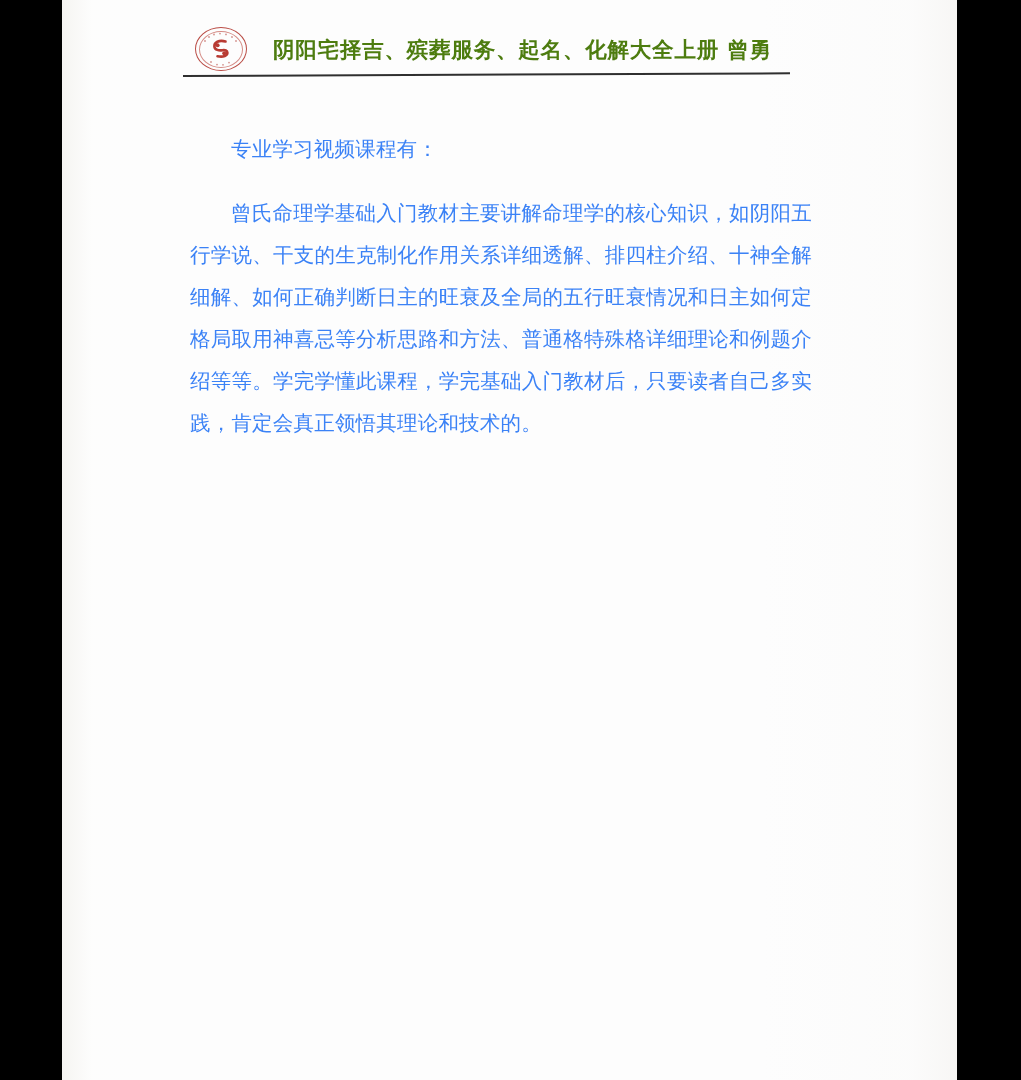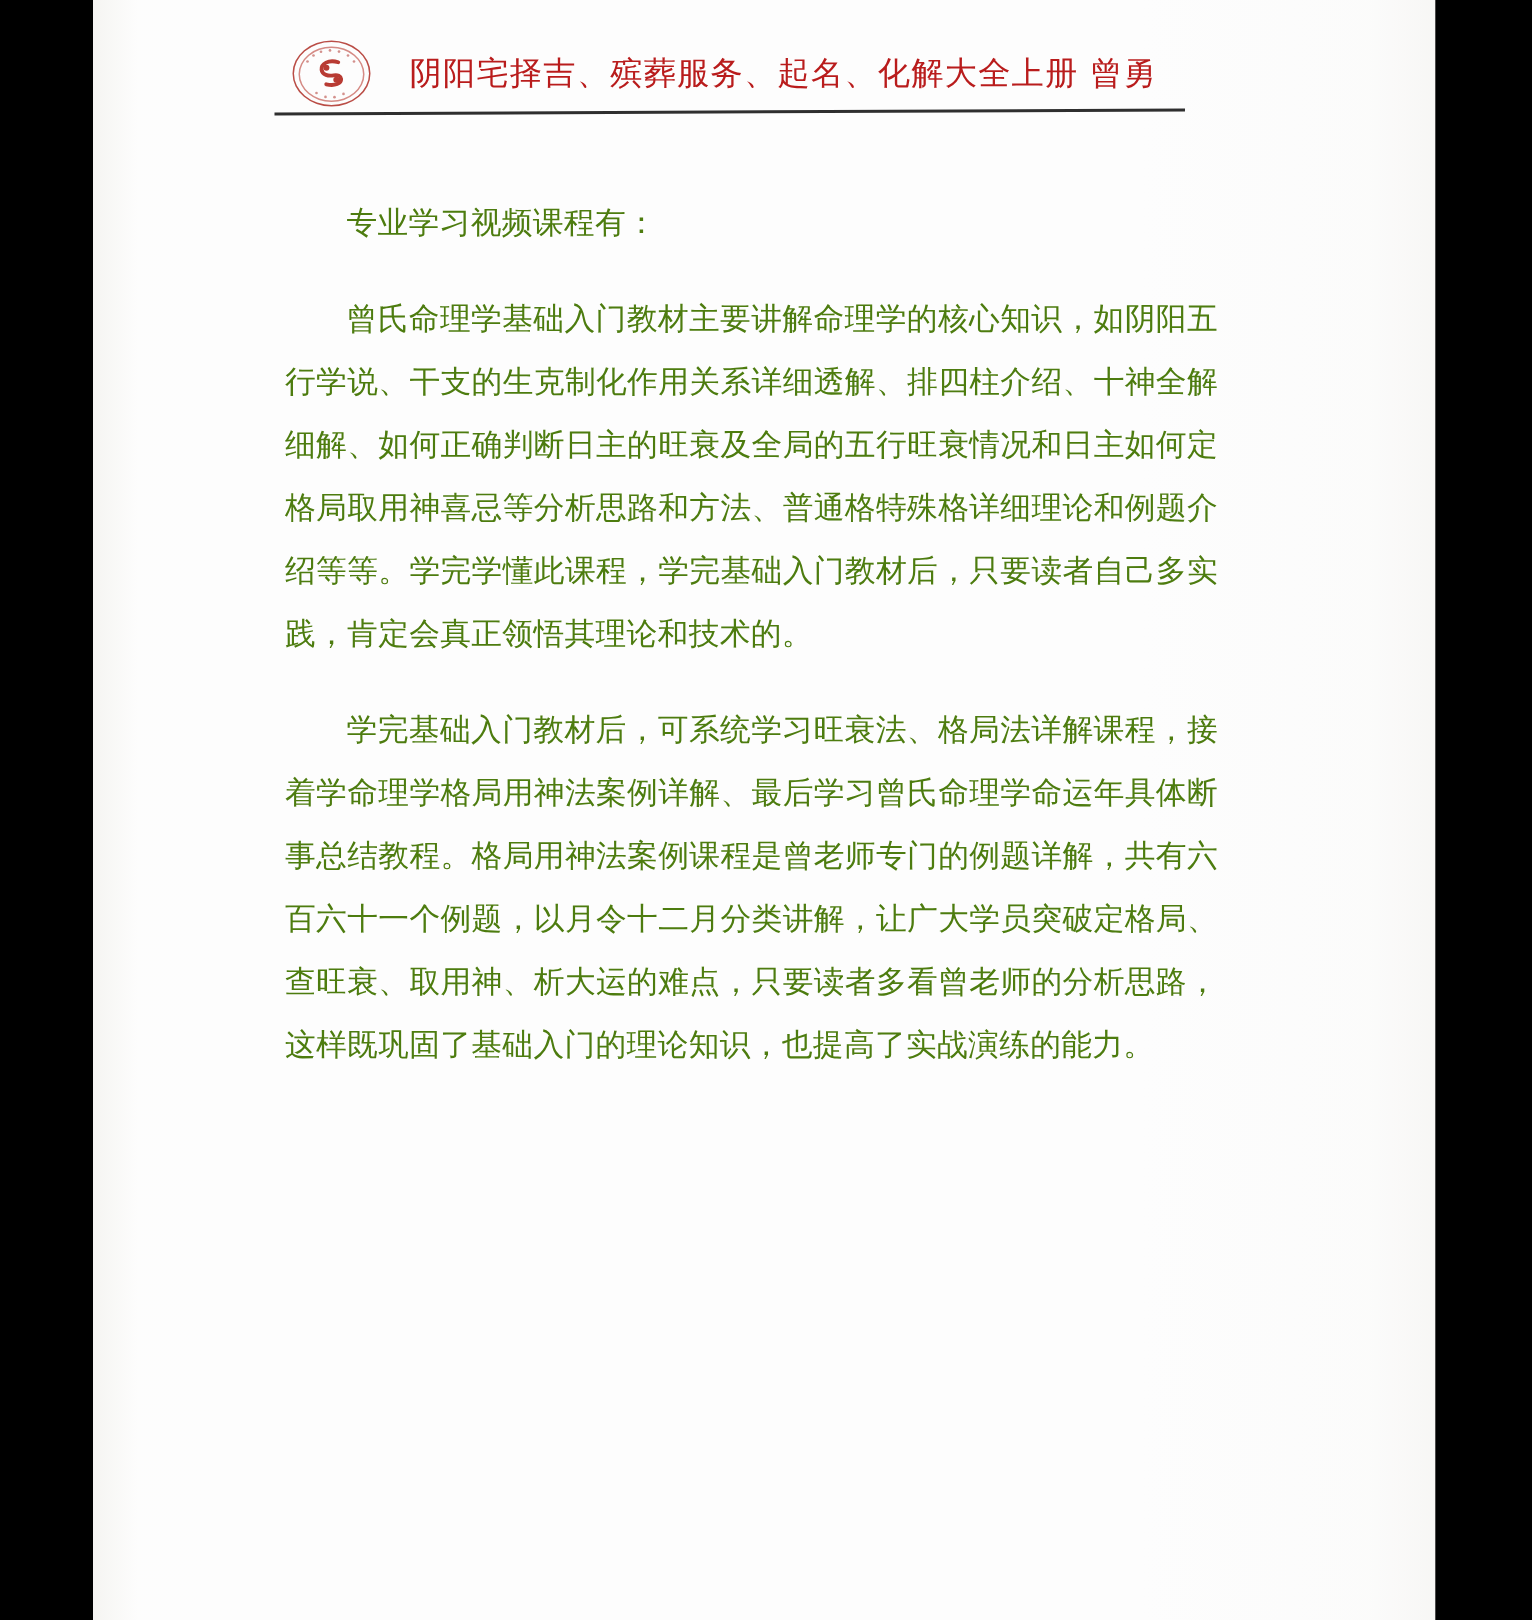--- a/index.html
+++ b/index.html
@@ -106,24 +106,25 @@
     width: 52px;
     height: 44px;
     opacity: 0.55;
   }
 
   .header-title {
     flex: 1 1 auto;
     font-family: "DejaVu Serif", "Liberation Serif", serif;
     font-size: 21.5px;
     letter-spacing: 0.8px;
-    color: #b91c1c;
+    color: #4d7c0f;
     white-space: nowrap;
     padding-left: 22px;
     line-height: 1.2;
+    font-weight: bold;
   }
 
   .header-rule {
     position: absolute;
     left: 0;
     top: 49px;
     width: 607px;
     height: 0;
     border-top: 2px solid #2f2f2f;
     transform: rotate(-0.25deg);
@@ -143,21 +144,21 @@
     font-family: Liberation Serif, serif;
     font-size: 20.5px;
     line-height: 42px;
     text-align: justify;
     text-align-last: left;
     text-justify: inter-character;
     margin: 0 0 22px 0;
     text-indent: 2em;
     letter-spacing: 0.2px;
     word-break: break-all;
-    color: #4d7c0f;
+    color: #3b82f6;
   }
 
   
   .band-left {
     position: absolute;
     left: 0; top: 0;
     width: 62px; height: 1080px;
     background: #000000;
   }
   .band-right {
@@ -207,18 +208,17 @@
         </div>
 
         <div class="header-title">阴阳宅择吉、殡葬服务、起名、化解大全上册  曾勇</div>
       </div>
       <div class="header-rule"></div>
     </div>
 
     <div class="page-body">
       <p class="doc-para">专业学习视频课程有：</p>
       <p class="doc-para">曾氏命理学基础入门教材主要讲解命理学的核心知识，如阴阳五行学说、干支的生克制化作用关系详细透解、排四柱介绍、十神全解细解、如何正确判断日主的旺衰及全局的五行旺衰情况和日主如何定格局取用神喜忌等分析思路和方法、普通格特殊格详细理论和例题介绍等等。学完学懂此课程，学完基础入门教材后，只要读者自己多实践，肯定会真正领悟其理论和技术的。</p>
-      <p class="doc-para">学完基础入门教材后，可系统学习旺衰法、格局法详解课程，接着学命理学格局用神法案例详解、最后学习曾氏命理学命运年具体断事总结教程。格局用神法案例课程是曾老师专门的例题详解，共有六百六十一个例题，以月令十二月分类讲解，让广大学员突破定格局、查旺衰、取用神、析大运的难点，只要读者多看曾老师的分析思路，这样既巩固了基础入门的理论知识，也提高了实战演练的能力。</p>
     </div>
   </div>
 
   <div class="band-right"></div>
 </div>
 
 </body></html>

